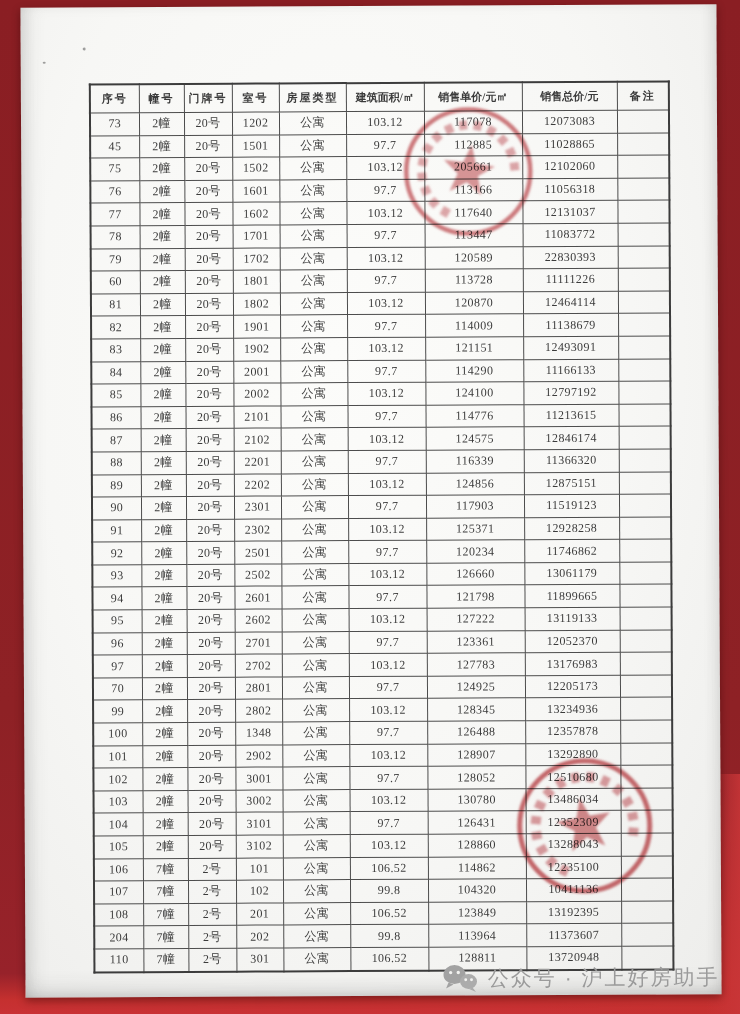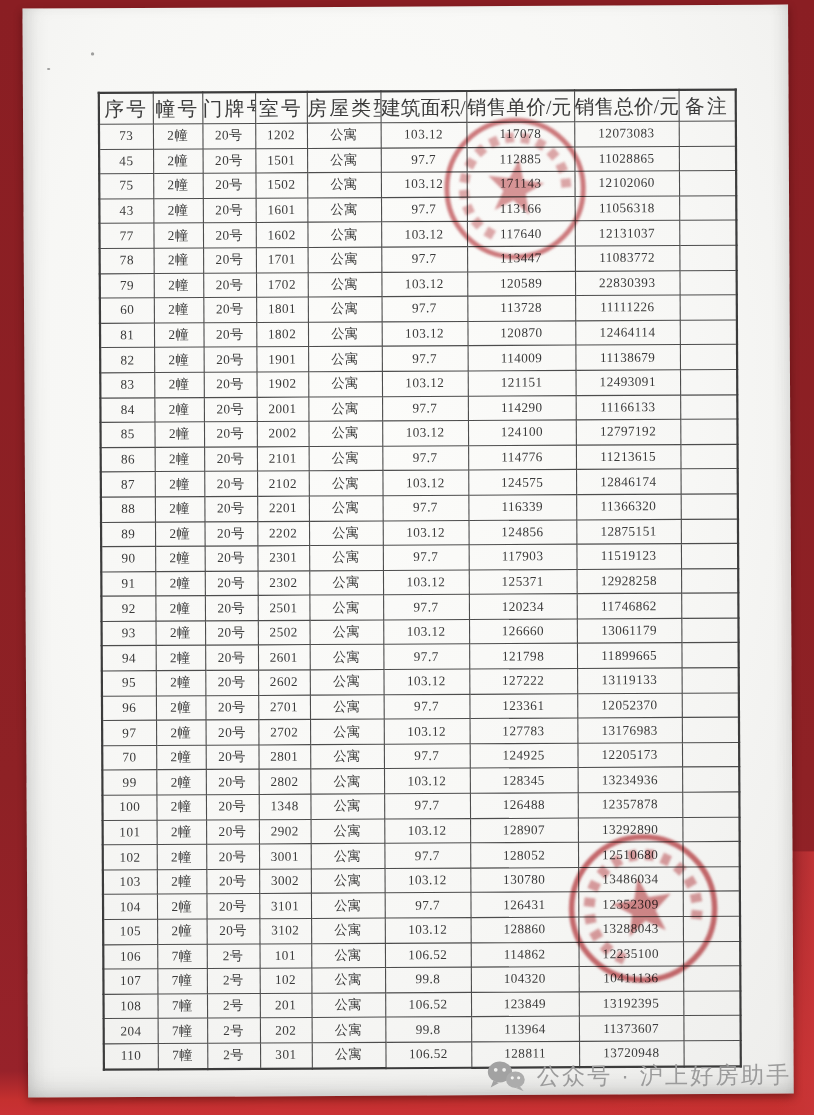--- a/index.html
+++ b/index.html
@@ -34,21 +34,21 @@
     border-collapse:collapse;table-layout:fixed;
     color:var(--table-ink,#3b3b3b);
     border:2px solid #3c3c3c;
   }
   .price-table th,.price-table td{
     border:1px solid #4d4d4d;
     text-align:center;vertical-align:middle;
     padding:0;overflow:hidden;white-space:nowrap;
   }
   .price-table th{
-    height:27px;font-size:18px;font-weight:400;letter-spacing:2px;
+    height:27px;font-size:11px;font-weight:700;letter-spacing:2px;
   }
   .price-table th.wide{letter-spacing:0;margin-top:13px;}
   .price-table td{
     height:21.6px;font-size:12px;letter-spacing:.4px;
   }
   col.c0{width:49px}col.c1{width:45px}col.c2{width:48px}
   col.c3{width:47px}col.c4{width:67px}col.c5{width:78px}
   col.c6{width:98px}col.c7{width:95px}col.c8{width:52px}
 
   svg.stamp{position:absolute;mix-blend-mode:multiply;pointer-events:none;}
@@ -121,26 +121,26 @@
           <td>11028865</td>
           <td></td>
         </tr>
         <tr>
           <td>75</td>
           <td>2幢</td>
           <td>20号</td>
           <td>1502</td>
           <td>公寓</td>
           <td>103.12</td>
-          <td>171143</td>
+          <td>205661</td>
           <td>12102060</td>
           <td></td>
         </tr>
         <tr>
-          <td>43</td>
+          <td>76</td>
           <td>2幢</td>
           <td>20号</td>
           <td>1601</td>
           <td>公寓</td>
           <td>97.7</td>
           <td>113166</td>
           <td>11056318</td>
           <td></td>
         </tr>
         <tr>

